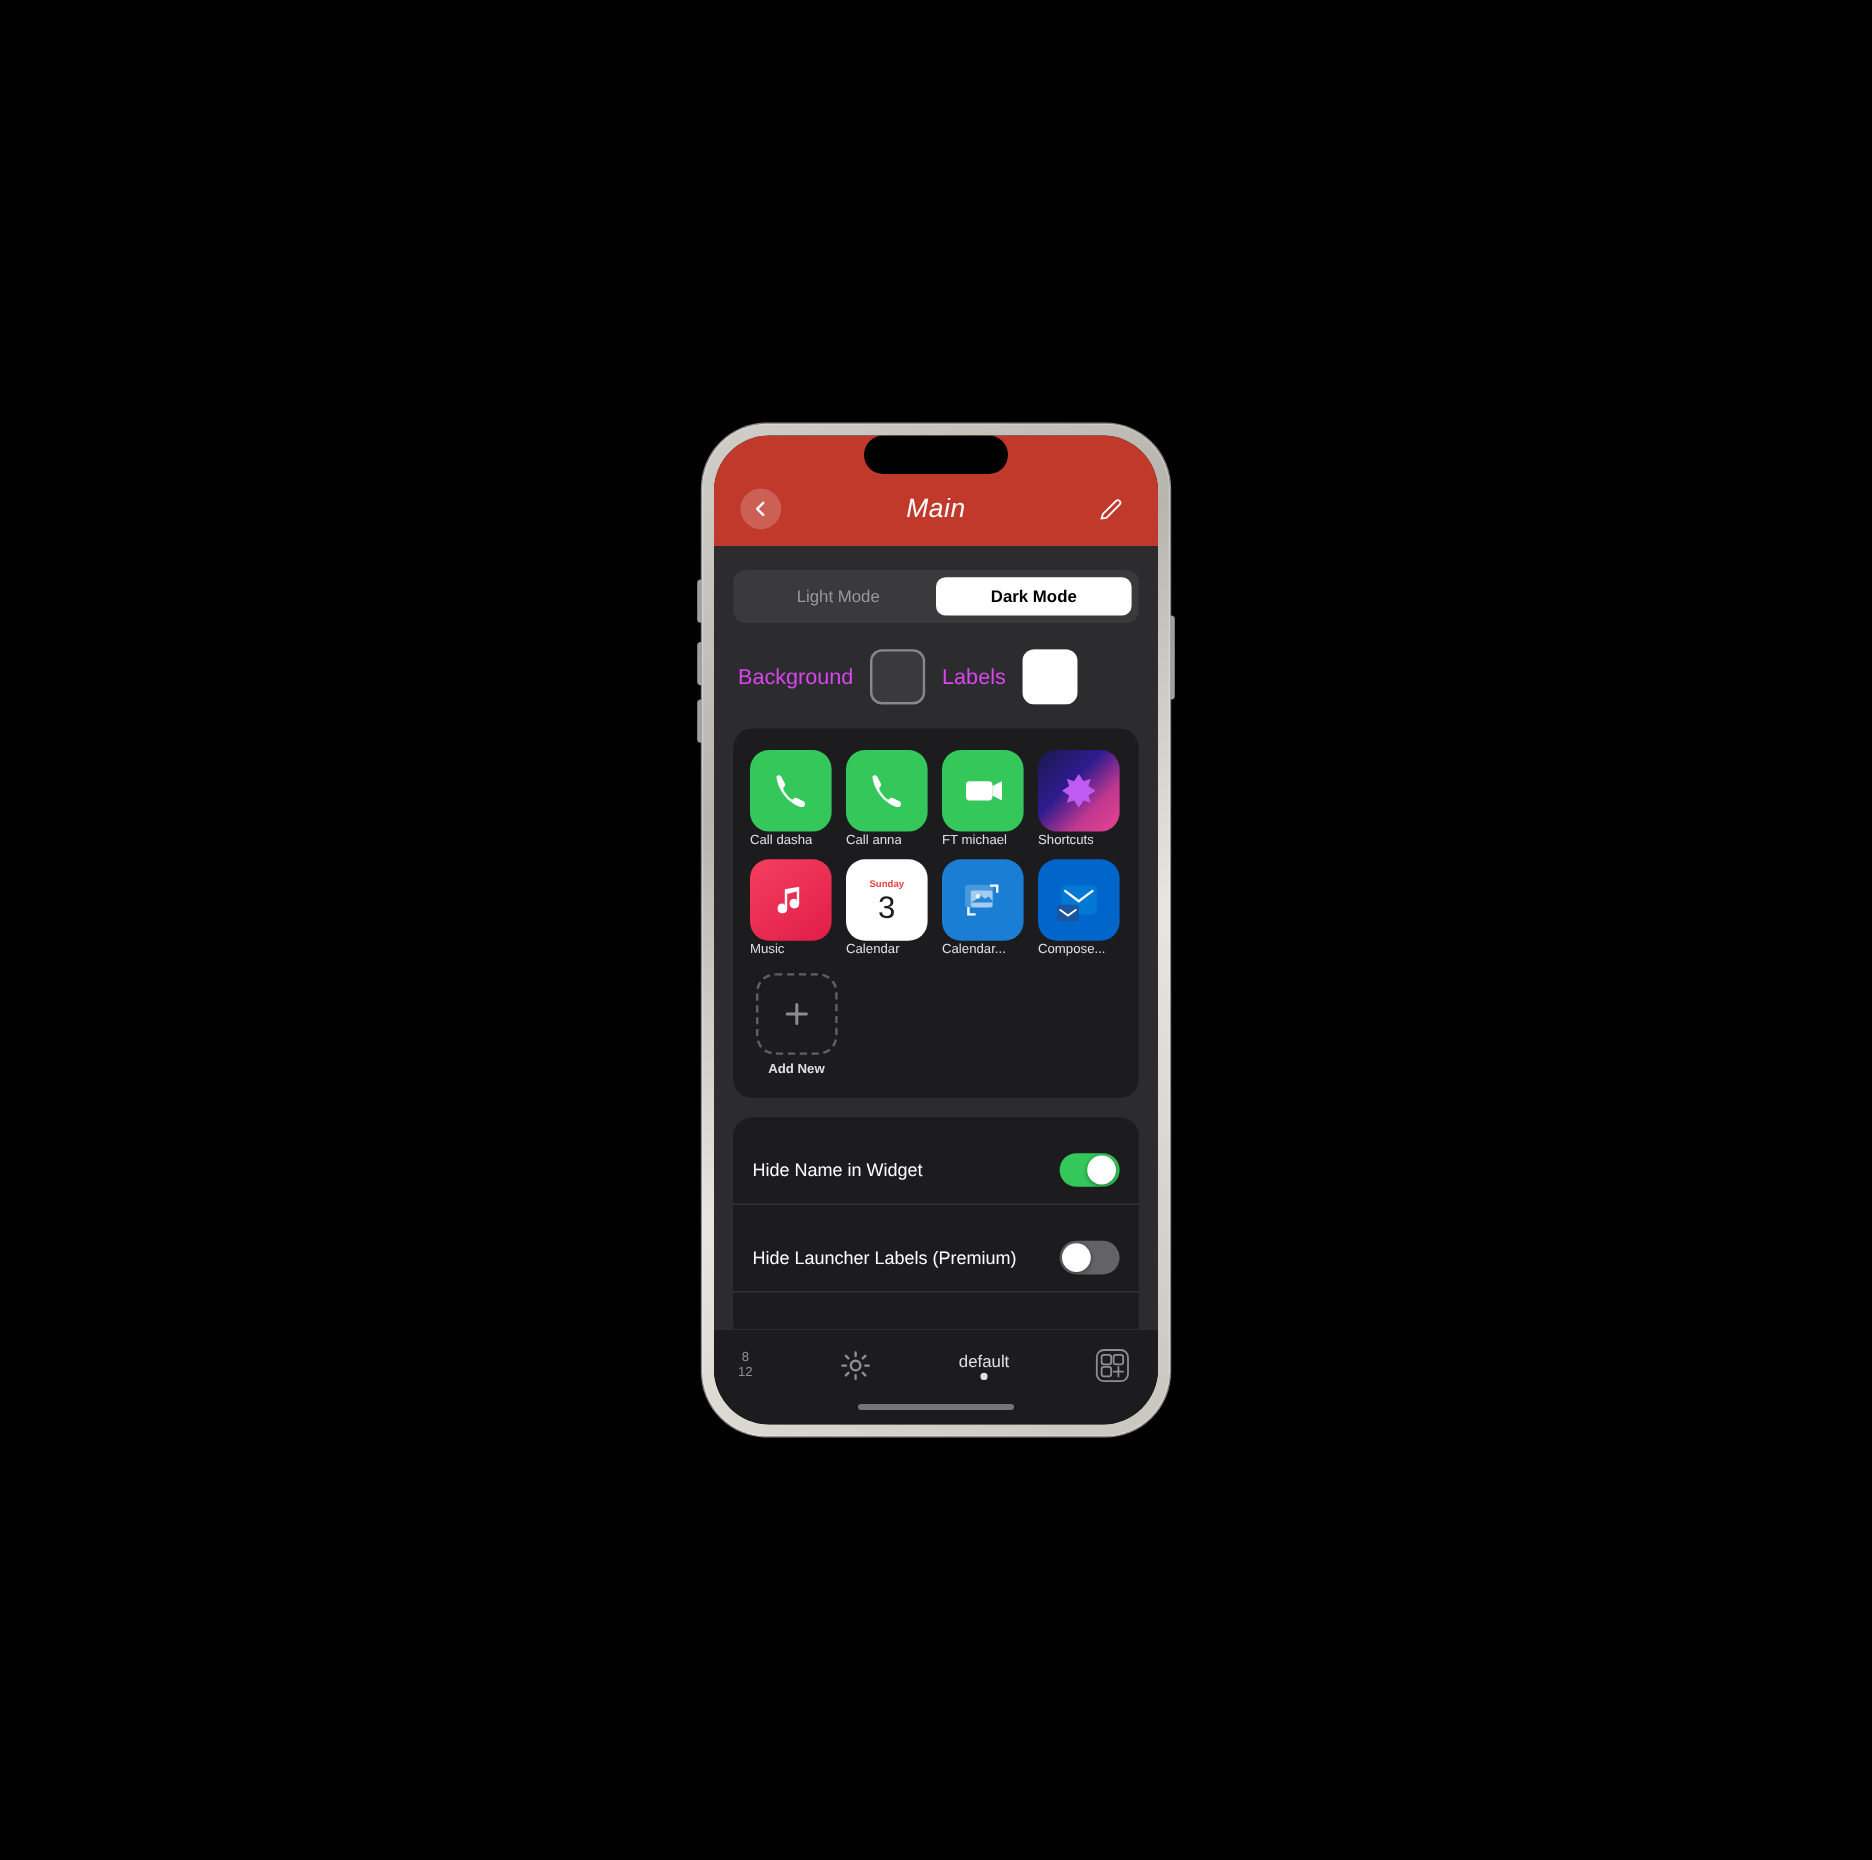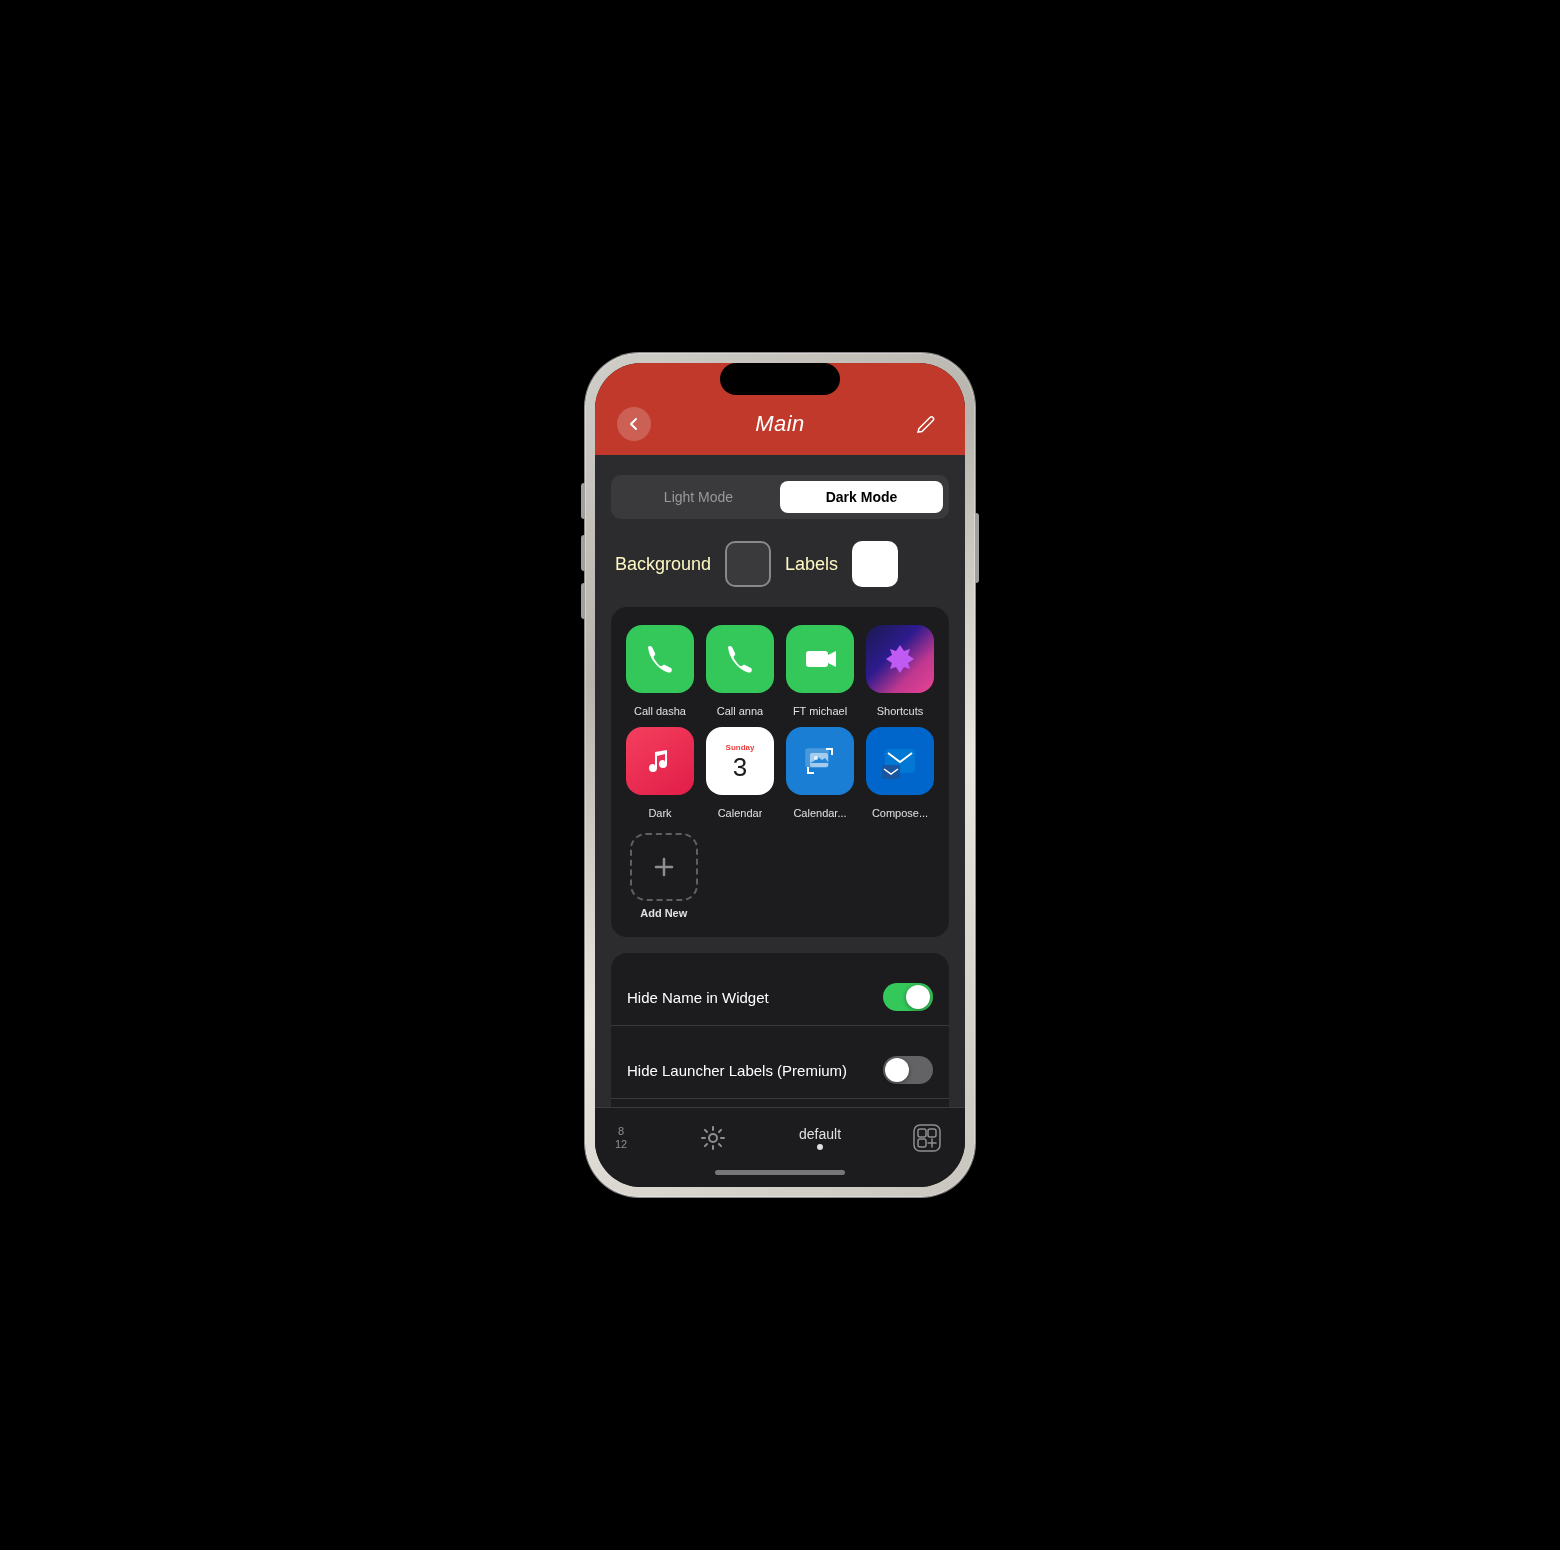--- a/index.html
+++ b/index.html
@@ -220,21 +220,21 @@
     .color-row {
       display: flex;
       align-items: center;
       gap: 14px;
       margin-bottom: 20px;
       padding: 0 4px;
     }
 
     .color-label {
       font-size: 18px;
-      color: #fef9c3;
+      color: #d946ef;
       font-weight: 400;
     }
 
     .color-swatch {
       width: 46px;
       height: 46px;
       border-radius: 10px;
       border: 2px solid rgba(255,255,255,0.4);
       cursor: pointer;
     }
@@ -258,22 +258,22 @@
     .app-grid {
       display: grid;
       grid-template-columns: repeat(4, 1fr);
       gap: 10px;
       margin-bottom: 10px;
     }
 
     .app-item {
       display: flex;
       flex-direction: column;
-      align-items: center;
-      gap: 12px;
+      align-items: flex-start;
+      gap: 1px;
       cursor: pointer;
     }
 
     .app-icon {
       width: 68px;
       height: 68px;
       border-radius: 16px;
       display: flex;
       align-items: center;
       justify-content: center;
@@ -577,21 +577,21 @@
             </div>
             <span class="app-label">Shortcuts</span>
           </div>
 
           <div class="app-item">
             <div class="app-icon icon-music">
               <svg width="38" height="38" viewBox="0 0 38 38" fill="none">
                 <path d="M26 8 L26 22 Q26 26 22 26 Q18 26 18 22 Q18 18 22 18 Q24 18 24 20 L24 12 L16 14 L16 26 Q16 30 12 30 Q8 30 8 26 Q8 22 12 22 Q14 22 14 24 L14 10 Z" fill="white"></path>
               </svg>
             </div>
-            <span class="app-label">Dark</span>
+            <span class="app-label">Music</span>
           </div>
 
           <div class="app-item">
             <div class="app-icon icon-calendar">
               <div class="calendar-icon-inner">
                 <div class="cal-header">Sunday</div>
                 <div class="cal-date">3</div>
               </div>
             </div>
             <span class="app-label">Calendar</span>

